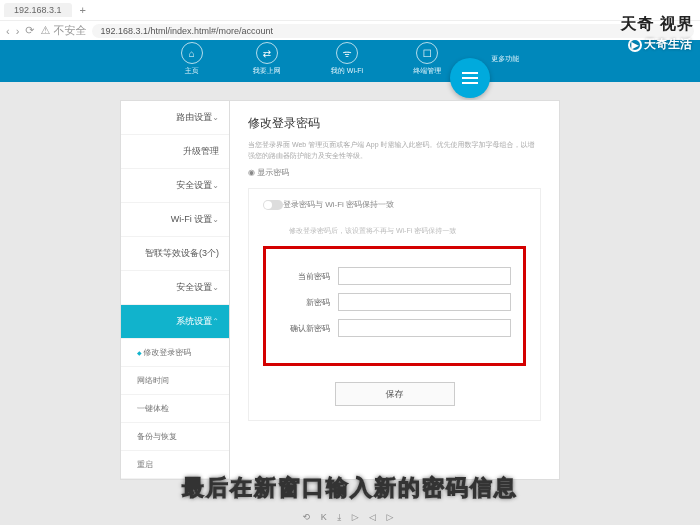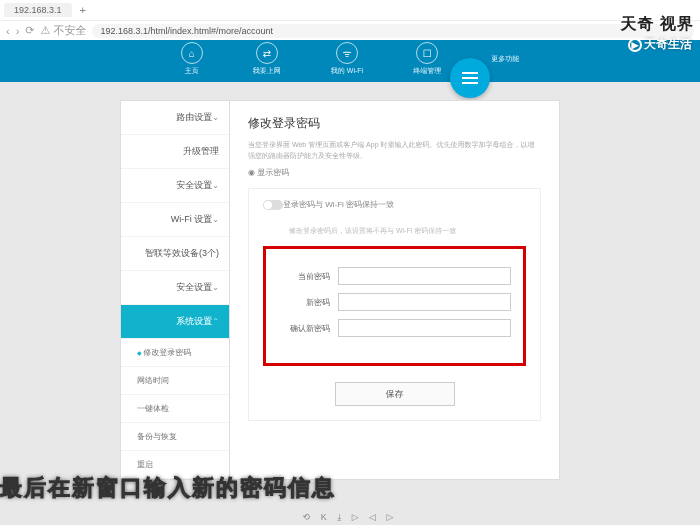--- a/index.html
+++ b/index.html
@@ -40,21 +40,21 @@
   .toggle-row { font-size: 8px; color: #888; display: flex; align-items: flex-end; margin-bottom: 16px;}
   .toggle { width: 20px; height: 10px; background: #ddd; border-radius: 6px; position: relative; }
   .toggle::after { content:""; position:absolute; left:1px; top:1px; width:8px; height:8px; background:#fff; border-radius:50%; }
   .toggle-sub { font-size: 7px; color: #bbb; margin: 0 0 10px 26px; }
   .red-box { border: 3px solid #d40000; padding: 18px 12px; }
   .field { display: flex; align-items: center; margin-bottom: 8px; }
   .field label { width: 52px; text-align: right; font-size: 8px; color: #666; margin-right: 8px;}
   .field input { flex: 1; height: 18px; border: 1px solid #ccc; font-size: 8px; padding: 0 4px; }
   .save-btn { display: block; margin: 16px auto 4px; width: 120px; height: 24px; border: 1px solid #ccc; background: #fafafa; font-size: 9px; color: #555; }
 
-  .subtitle-bar { position: absolute; bottom: 22px; left: 0; right: 0; font-size: 22px; font-weight: 700; color: #fff; -webkit-text-stroke: 1px #333; text-shadow: 0 0 4px #333; letter-spacing: 2px;}
+  .subtitle-bar { position: absolute; bottom: 22px; left: 0; right: 0; text-align: center; font-size: 22px; font-weight: 700; color: #fff; -webkit-text-stroke: 1px #333; text-shadow: 0 0 4px #333; letter-spacing: 2px;}
   .vid-ctrl { position: absolute; bottom: 2px; left: 50%; transform: translateX(-50%); font-size: 9px; color: #888; letter-spacing: 4px;}
 </style>
 </head>
 <body>
 
 <div class="browser-top">
   <div class="tab">192.168.3.1</div>
   <div class="tab-plus">+</div>
 </div>
 <div class="addr-bar">

